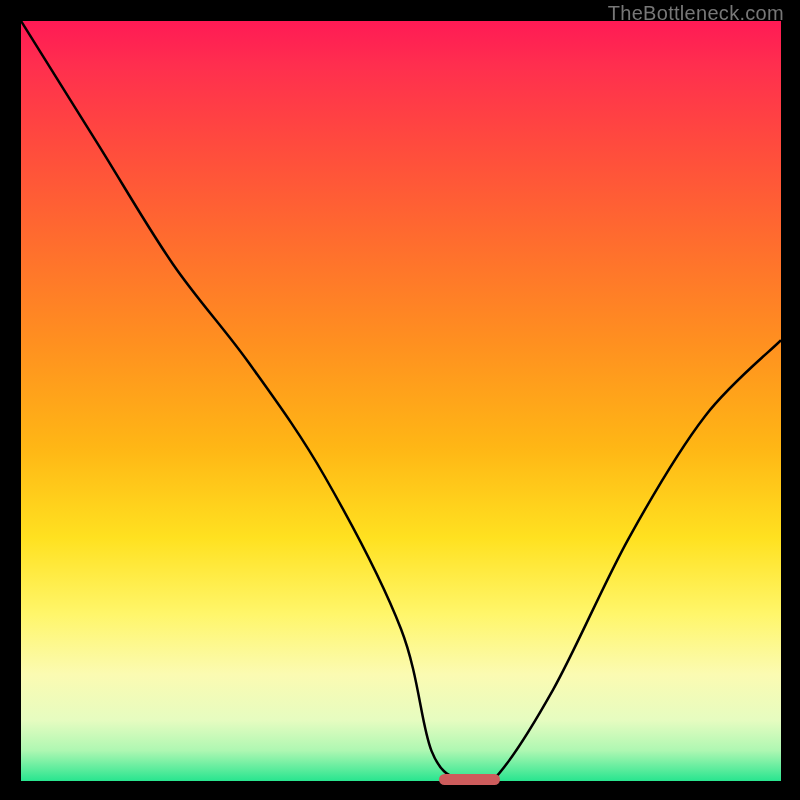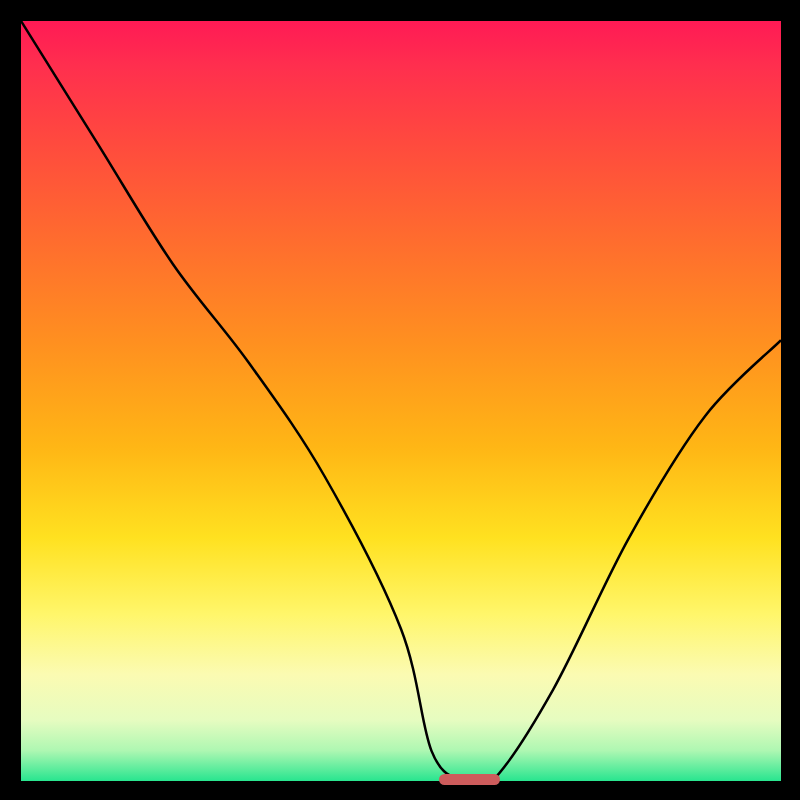--- a/index.html
+++ b/index.html
@@ -60,20 +60,21 @@
     width: 760px;
     height: 760px;
     pointer-events: none;
   }
 </style>
 </head>
 <body>
 
 <div class="frame">
 
+  <div class="watermark">TheBottleneck.com</div>
 
   <div class="plot-area">
 
     <svg class="curve" id="curve-svg" viewBox="0 0 760 760" preserveAspectRatio="none">
       <path id="curve-path" d="M 0 0 C 12.666666666666666 20.26666666666667 50.66666666666667 81.06666666666669 76 121.60000000000002 C 101.33333333333333 162.13333333333335 126.66666666666667 206.4666666666666 152 243.19999999999993 C 177.33333333333334 279.9333333333333 202.66666666666666 306.53333333333325 228 341.99999999999994 C 253.33333333333334 377.46666666666664 278.6666666666667 411.66666666666663 304 456 C 329.3333333333333 500.33333333333337 362.26666666666665 562.4 380 608 C 397.73333333333335 653.6 400.2666666666667 704.2666666666667 410.40000000000003 729.6 C 420.53333333333336 754.9333333333334 430.66666666666663 754.9333333333334 440.79999999999995 760 C 450.9333333333333 765.0666666666666 456 775.2 471.2 760 C 486.4 744.8 509.2 709.3333333333333 532 668.8 C 554.8 628.2666666666667 582.6666666666666 562.4 608 516.8 C 633.3333333333334 471.19999999999993 658.6666666666666 428.1333333333333 684 395.2 C 709.3333333333334 362.26666666666665 747.3333333333334 331.8666666666667 760 319.20000000000005" fill="none" stroke="#000000" stroke-width="2.5"></path>
     </svg>
 
     <div class="marker" id="min-marker" style="left: 418px; width: 60.8px; top: 753px; height: 11px; background: rgb(205, 92, 92);"></div>
 
   </div>

